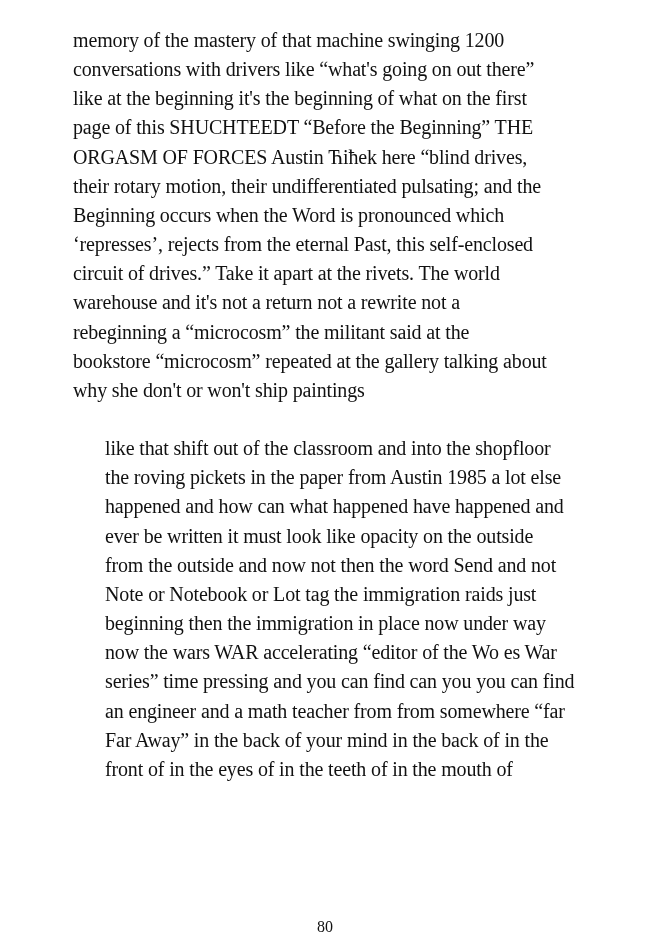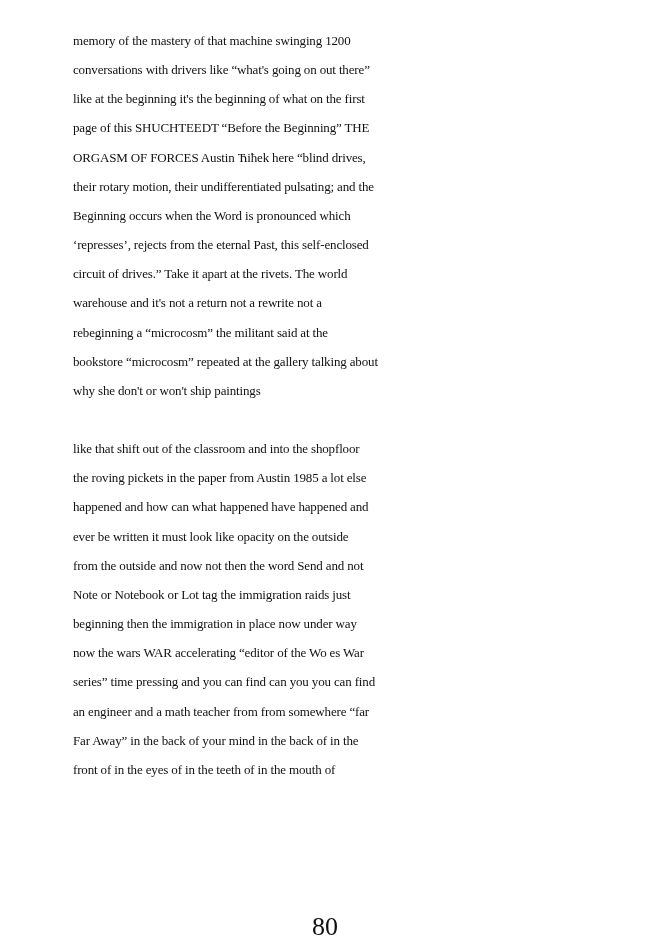--- a/index.html
+++ b/index.html
@@ -20,34 +20,35 @@
     left: 73px;
     top: 26px;
     width: 520px;
   }
   .para {
     margin: 0;
   }
   .line {
     display: block;
     white-space: nowrap;
-    font-size: 13px;
+    font-size: 20px;
     line-height: 29.15px;
     letter-spacing: -0.15px;
   }
   .para + .para {
     margin-top: 29.15px;
+    margin-left: 32px;
   }
   .page-number {
     position: absolute;
     left: 0;
     width: 650px;
     top: 913px;
     text-align: center;
-    font-size: 26px;
+    font-size: 16px;
     line-height: 28px;
   }
 </style>
 </head>
 <body>
 
 <div class="page">
   <p class="para">
     <span class="line">memory of the mastery of that machine swinging 1200</span>
     <span class="line">conversations with drivers like “what's going on out there”</span>

